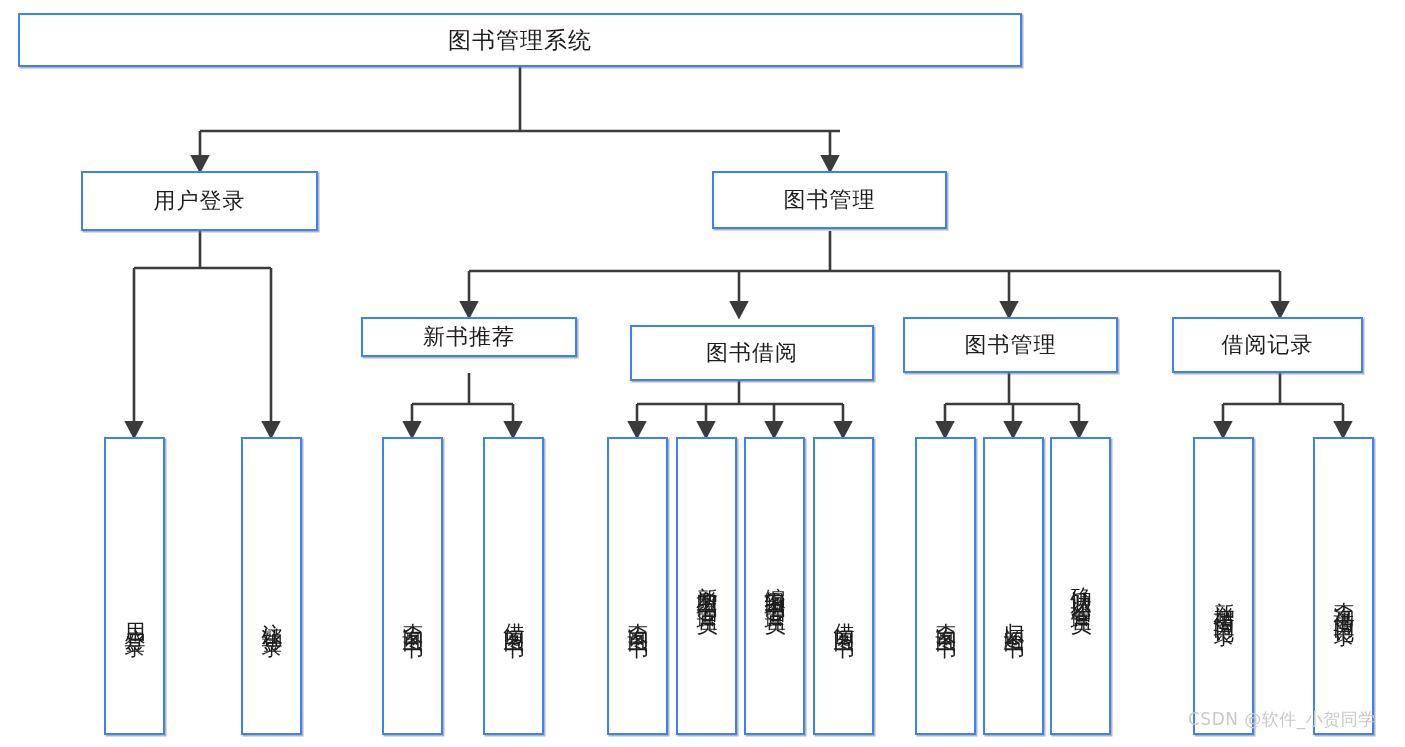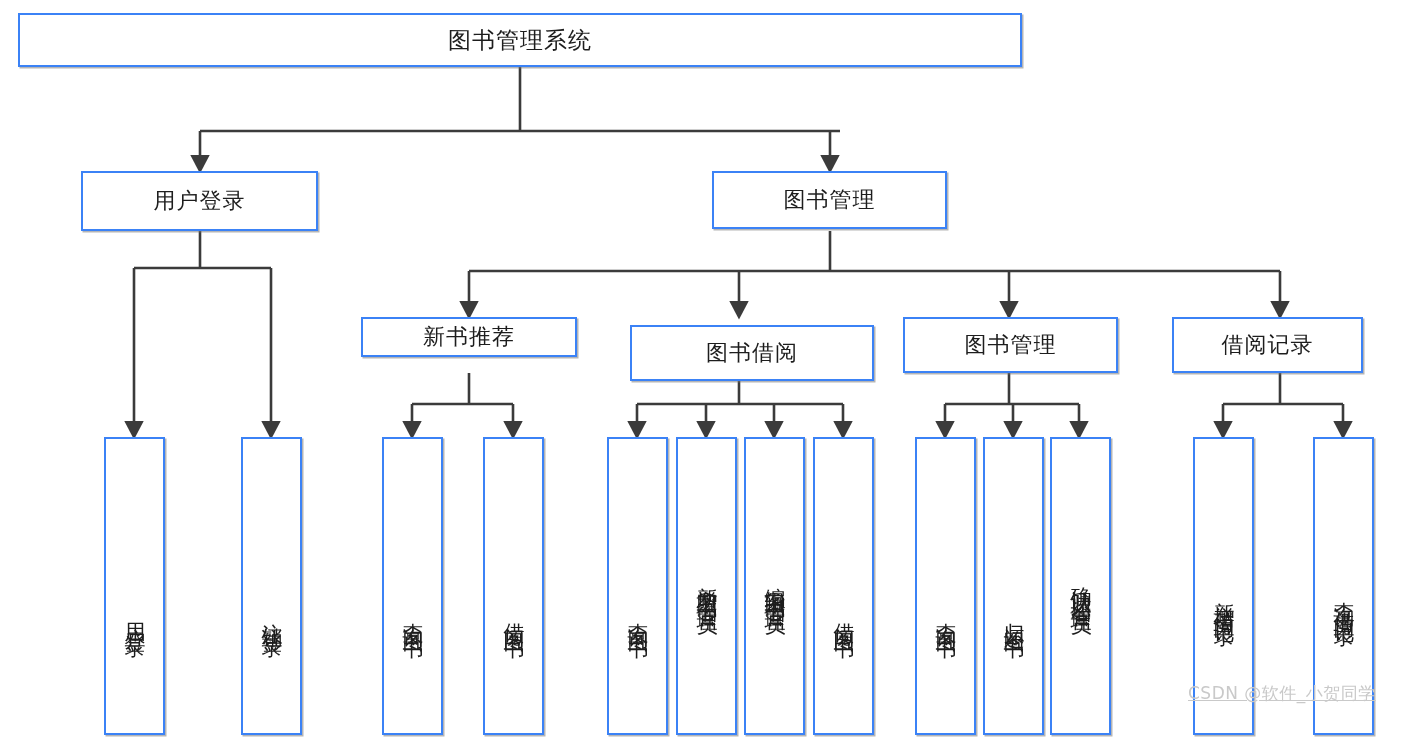--- a/index.html
+++ b/index.html
@@ -192,15 +192,15 @@
     <span class="node-label" style="margin-top:4px;">确认归还（管理员）</span>
   </div>
 
   <div class="node vert" style="left:1193px; top:437px; width:61px; height:298px;">
     <span class="node-label" style="margin-top:28px;">新增借阅记录</span>
   </div>
   <div class="node vert" style="left:1313px; top:437px; width:61px; height:298px;">
     <span class="node-label" style="margin-top:28px;">查询借阅记录</span>
   </div>
 
-  <div class="watermark" style="left:1188px; top:682px;text-decoration:underline;">CSDN @软件_小贺同学</div>
+  <div class="watermark" style="left:1188px; top:708px;">CSDN @软件_小贺同学</div>
 
 </div>
 
 </body></html>

